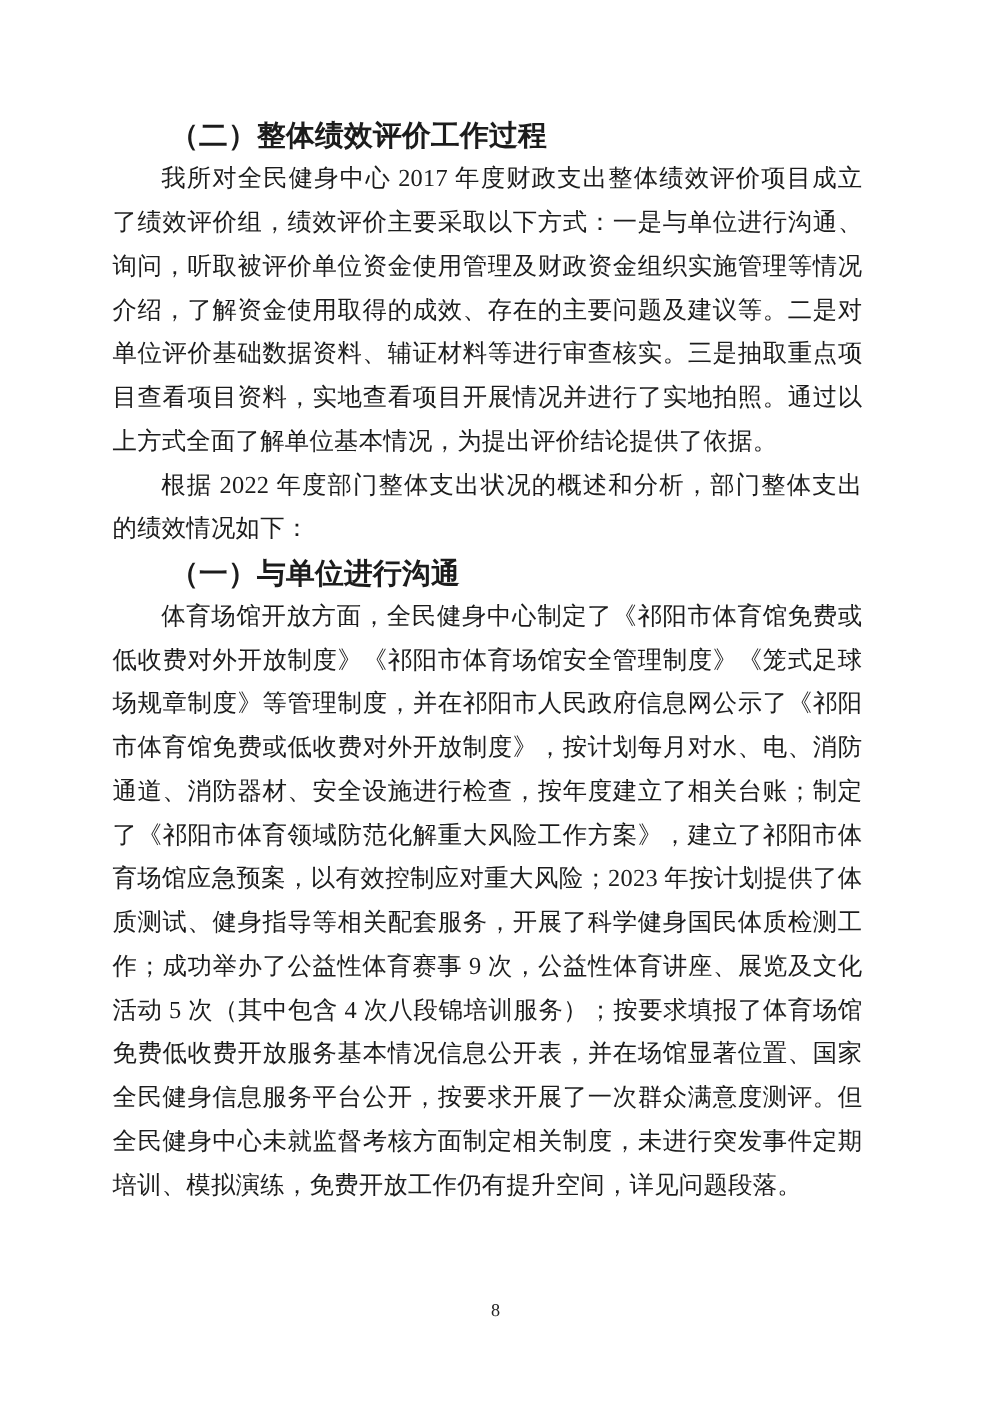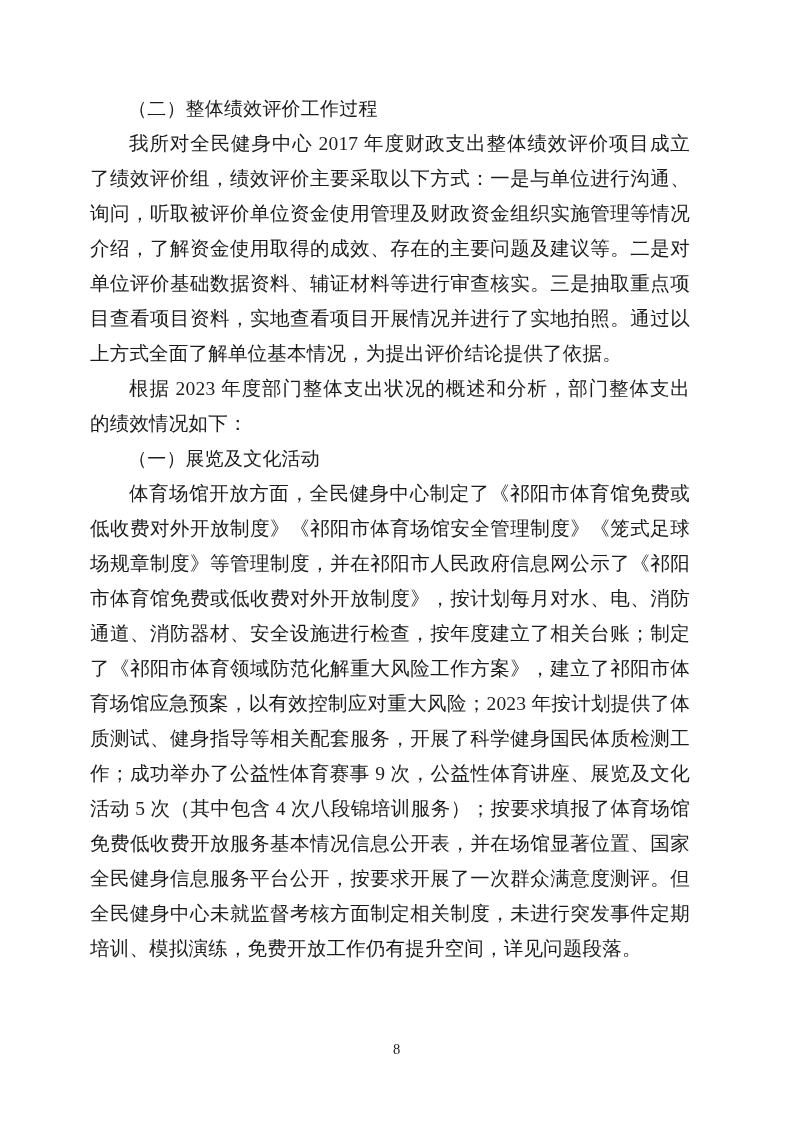--- a/index.html
+++ b/index.html
@@ -17,22 +17,22 @@
     left: 90px;
     top: 91px;
     width: 600px;
     font-size: 19.5px;
     line-height: 35px;
     text-align: justify;
     letter-spacing: 0.2px;
   }
   .heading {
     margin: 0;
-    font-size: 19px;
-    font-weight: normal;
+    font-size: 23px;
+    font-weight: bold;
     text-indent: 2em;
     text-align: left;
     white-space: nowrap;
   }
   .para {
     margin: 0;
     text-indent: 2em;
   }
   .b { font-weight: normal; }
   .footer {
@@ -50,22 +50,22 @@
 <body>
 
 <div class="page">
   <div class="content">
 
     <h3 class="heading">（二）整体绩效评价工作过程</h3>
 
     <p class="para"><span>我所对全民健身中心 2017 年度财政支出整体绩效评价项目成立了绩效评价组，绩效评价主要采取以下方式：</span><span class="b">一是</span><span>与单位进行沟通、询问，听取被评价单位资金使用管理及财政资金组织实施管理等情况介绍，了解资金使用取得的成效、存在的主要问题及建议等。</span><span class="b">二是</span><span>对单位评价基础数据资料、辅证材料等进行审查核实。</span><span class="b">三是</span><span>抽取重点项目查看项目资料，实地查看项目开展情况并进行了实地拍照。通过以上方式全面了解单位基本情况，为提出评价结论提供了依据。</span></p>
 
 
-    <p class="para">根据 2023 年度部门整体支出状况的概述和分析，部门整体支出的绩效情况如下：</p>
+    <p class="para">根据 2022 年度部门整体支出状况的概述和分析，部门整体支出的绩效情况如下：</p>
 
-    <h3 class="heading">（一）展览及文化活动</h3>
+    <h3 class="heading">（一）与单位进行沟通</h3>
 
     <p class="para">体育场馆开放方面，全民健身中心制定了《祁阳市体育馆免费或低收费对外开放制度》《祁阳市体育场馆安全管理制度》《笼式足球场规章制度》等管理制度，并在祁阳市人民政府信息网公示了《祁阳市体育馆免费或低收费对外开放制度》，按计划每月对水、电、消防通道、消防器材、安全设施进行检查，按年度建立了相关台账；制定了《祁阳市体育领域防范化解重大风险工作方案》，建立了祁阳市体育场馆应急预案，以有效控制应对重大风险；2023 年按计划提供了体质测试、健身指导等相关配套服务，开展了科学健身国民体质检测工作；成功举办了公益性体育赛事 9 次，公益性体育讲座、展览及文化活动 5 次（其中包含 4 次八段锦培训服务）；按要求填报了体育场馆免费低收费开放服务基本情况信息公开表，并在场馆显著位置、国家全民健身信息服务平台公开，按要求开展了一次群众满意度测评。但全民健身中心未就监督考核方面制定相关制度，未进行突发事件定期培训、模拟演练，免费开放工作仍有提升空间，详见问题段落。</p>
 
   </div>
 
   <div class="footer">8</div>
 </div>
 
 </body></html>

